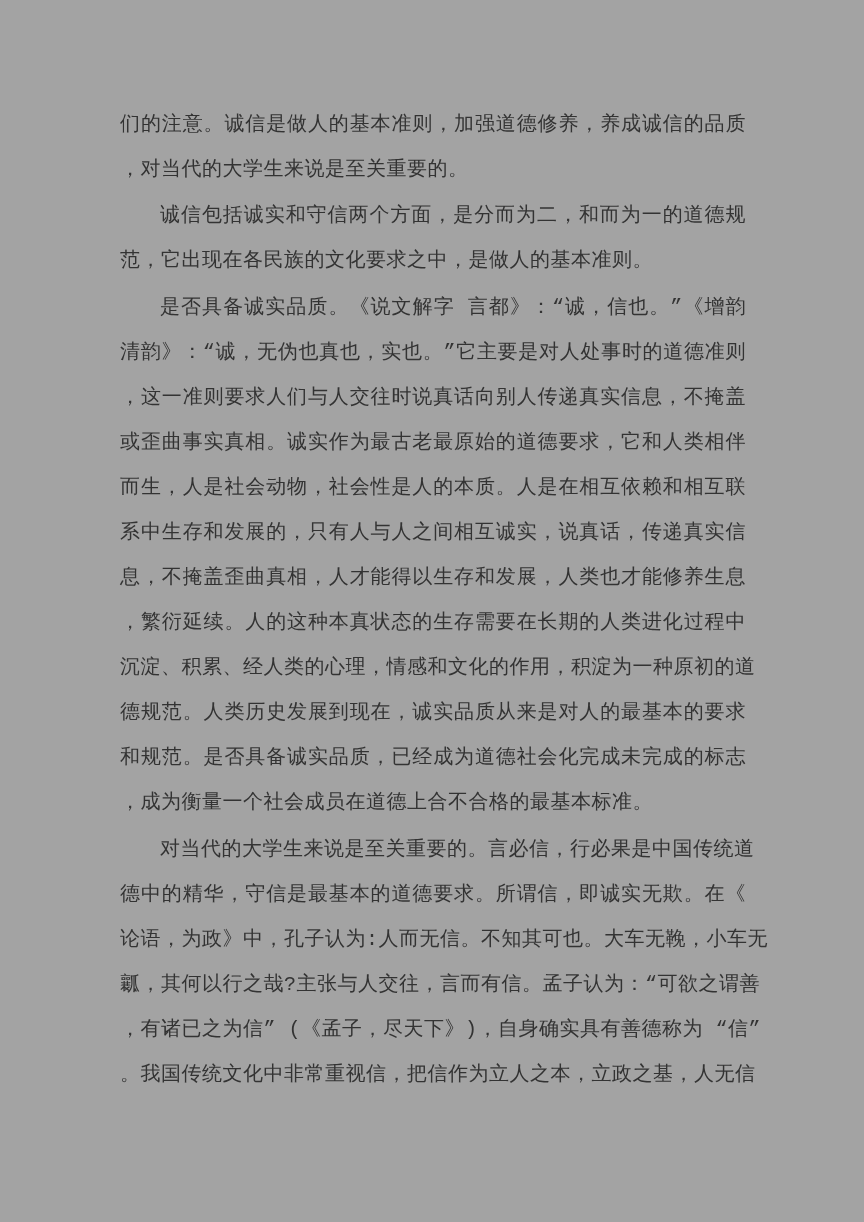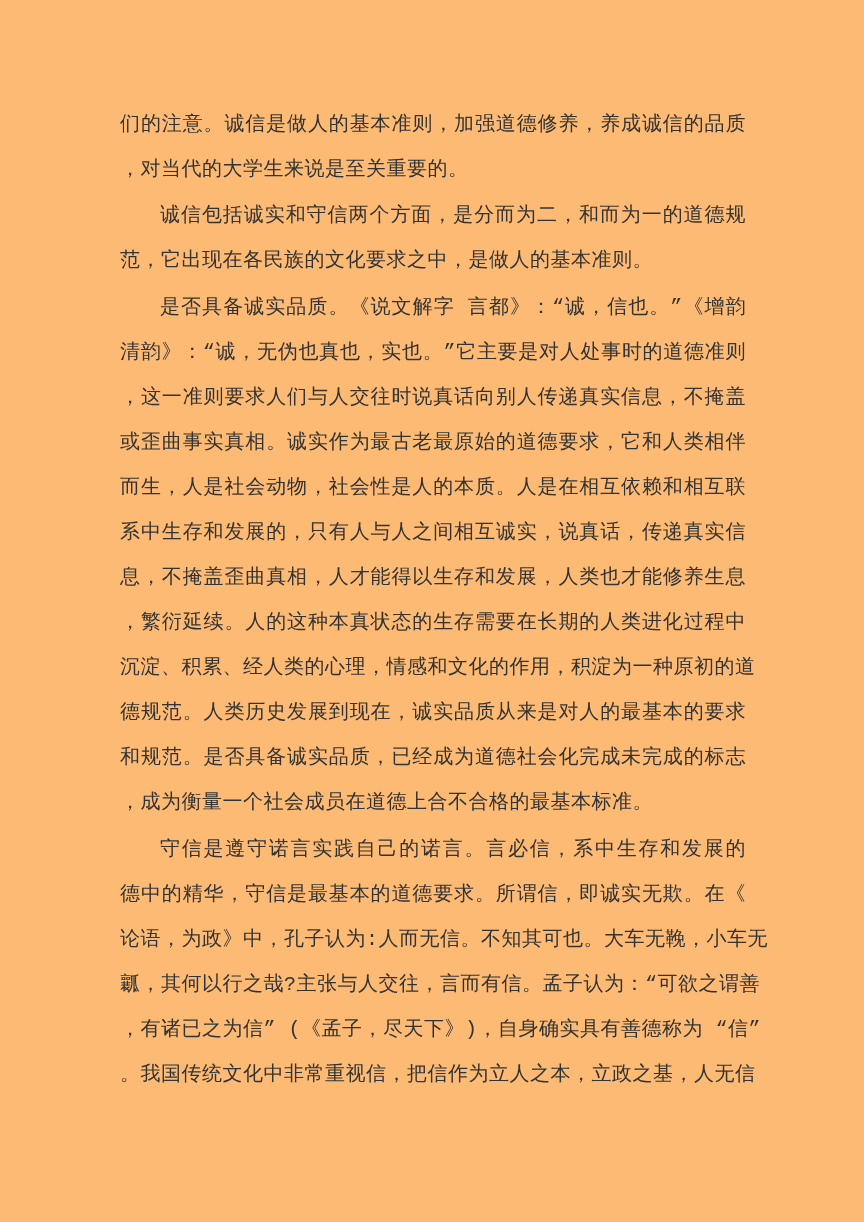--- a/index.html
+++ b/index.html
@@ -5,21 +5,21 @@
   html, body {
     margin: 0;
     padding: 0;
     background: #ffffff;
   }
   .page {
     position: relative;
     width: 864px;
     height: 1222px;
     box-sizing: border-box;
-    background: #fdba74;
+    background: #a3a3a3;
     padding: 101px 118px 0 120px;
     font-family: "DejaVu Serif", "Liberation Serif", serif;
     font-size: 20px;
     color: #333333;
     overflow: hidden;
   }
   .para { margin: 0; padding: 0; }
   .para + .para { margin-top: 2px; font-family: Liberation Mono, monospace; }
   .line {
     height: 45px;
@@ -59,21 +59,21 @@
     <div class="line">系中生存和发展的，只有人与人之间相互诚实，说真话，传递真实信</div>
     <div class="line">息，不掩盖歪曲真相，人才能得以生存和发展，人类也才能修养生息</div>
     <div class="line">，繁衍延续。人的这种本真状态的生存需要在长期的人类进化过程中</div>
     <div class="line">沉淀、积累、经人类的心理，情感和文化的作用，积淀为一种原初的道</div>
     <div class="line">德规范。人类历史发展到现在，诚实品质从来是对人的最基本的要求</div>
     <div class="line">和规范。是否具备诚实品质，已经成为道德社会化完成未完成的标志</div>
     <div class="line short">，成为衡量一个社会成员在道德上合不合格的最基本标准。</div>
   </div>
 
   <div class="para">
-    <div class="line ind">守信是遵守诺言实践自己的诺言。言必信，系中生存和发展的</div>
+    <div class="line ind">对当代的大学生来说是至关重要的。言必信，行必果是中国传统道</div>
     <div class="line">德中的精华，守信是最基本的道德要求。所谓信，即诚实无欺。在《</div>
     <div class="line">论语，为政》中，孔子认为:人而无信。不知其可也。大车无鞔，小车无</div>
     <div class="line">瓤，其何以行之哉?主张与人交往，言而有信。孟子认为：“可欲之谓善</div>
     <div class="line">，有诸已之为信” (《孟子，尽天下》)，自身确实具有善德称为 “信”</div>
     <div class="line">。我国传统文化中非常重视信，把信作为立人之本，立政之基，人无信</div>
   </div>
 
 </div>
 
 </body></html>

